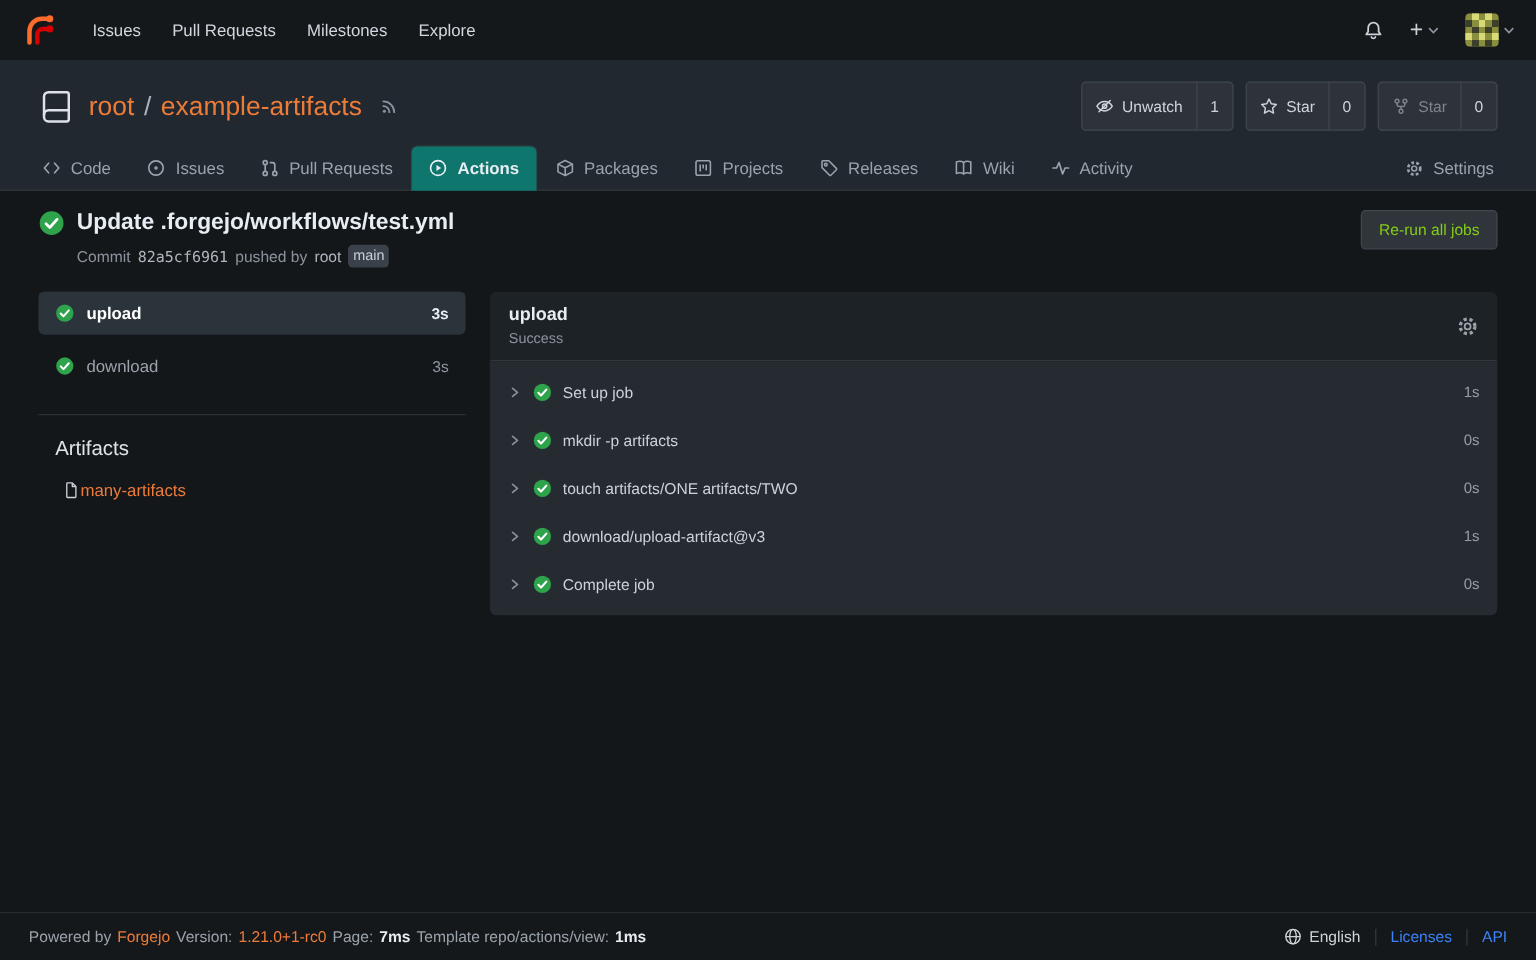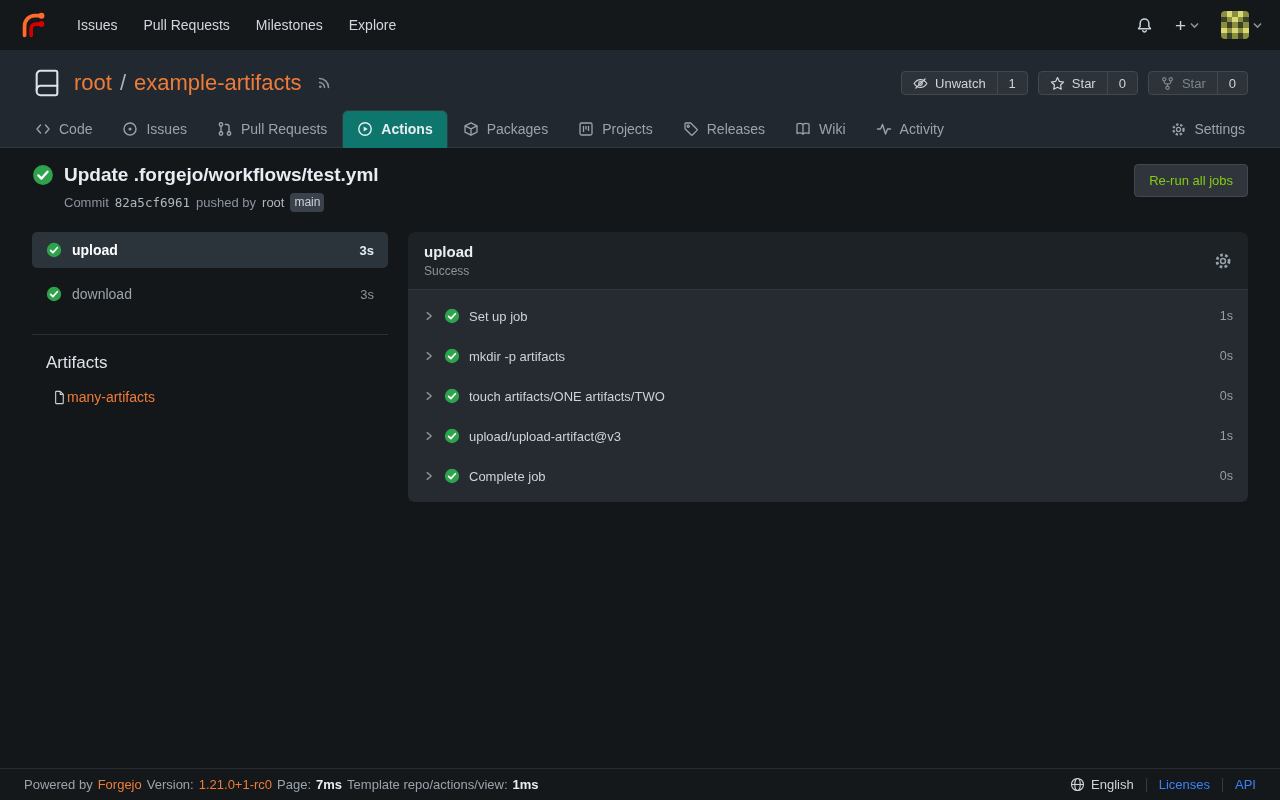--- a/index.html
+++ b/index.html
@@ -25,21 +25,21 @@
   
   .repo-header { background:#212830; padding-top:18px; flex-shrink:0;
     border-bottom:1px solid #30373d; }
   .repo-title-row { display:flex; align-items:center; gap:12px; padding:0 32px; }
   .repo-title { font-size:22px; display:flex; align-items:center; gap:8px; }
   .repo-link { color:#ee7c39; cursor:pointer; }
   .repo-sep { color:#aab3bb; }
   .rss-icon { color:#8b949e; margin-left:2px; cursor:pointer; display:flex; }
   .repo-btns { margin-left:auto; display:flex; gap:10px; }
   .btn-group { display:flex; border:1px solid #414950; border-radius:4px;
-    overflow:hidden; background:#2d3339; height:24px; cursor:pointer; }
+    overflow:hidden; background:#2d3339; height:41px; cursor:pointer; }
   .btn-main { display:flex; align-items:center; gap:7px; padding:0 11px;
     color:#cdd4da; font-size:13px; }
   .btn-main.disabled { color:#7d848c; }
   .btn-count { display:flex; align-items:center; padding:0 11px;
     border-left:1px solid #414950; color:#cdd4da; font-size:13px; }
 
   .tabs { display:flex; align-items:flex-end; padding:0 20px; margin-top:12px; }
   .tab { display:flex; align-items:center; gap:8px; padding:10px 14px 11px;
     font-size:14px; color:#9aa3ab; border:1px solid transparent; border-bottom:none;
     border-radius:6px 6px 0 0; margin-bottom:-1px; cursor:pointer; }
@@ -80,21 +80,21 @@
   .job-card-name { font-size:15px; font-weight:700; color:#e6edf3; }
   .job-card-status { font-size:12px; color:#8b949e; margin-top:4px; }
   .gear-btn { margin-left:auto; color:#9aa3ab; cursor:pointer; display:flex; }
   .job-steps { background:#262b31; padding:6px 0; border-radius:0 0 6px 6px; }
   .step-row { display:flex; align-items:center; gap:9px; height:40px;
     padding:0 15px; cursor:pointer; }
   .step-name { font-size:13px; color:#cbd2d9; }
   .step-duration { margin-left:auto; font-size:12.5px; color:#969ea6; }
 
   
-  footer { height:32px; background:#15181b; border-top:1px solid #262c31;
+  footer { height:40px; background:#15181b; border-top:1px solid #262c31;
     display:flex; align-items:center; padding:0 24px; font-size:13px;
     color:#9aa3ab; flex-shrink:0; }
   .footer-left { display:flex; align-items:center; gap:5px; white-space:nowrap; }
   .footer-link { color:#ee7c39; cursor:pointer; }
   .footer-strong { color:#e6edf3; font-weight:700; }
   .footer-right { margin-left:auto; display:flex; align-items:center; }
   .footer-lang { display:flex; align-items:center; gap:6px; color:#cdd4da; cursor:pointer; }
   .footer-sep { width:1px; height:14px; background:#343b42; margin:0 12px; }
   .footer-nav-link { color:#3b82f6; cursor:pointer; }
 </style>
@@ -386,21 +386,21 @@
         </div>
 
         <div class="step-row">
           <svg width="12" height="12" viewBox="0 0 16 16">
               <path d="M5.5 3.5 11 8l-5.5 4.5" stroke="#8b949e" stroke-width="1.8" fill="none" stroke-linecap="round" stroke-linejoin="round"></path>
             </svg>
           <svg width="16" height="16" viewBox="0 0 16 16">
               <circle cx="8" cy="8" r="7.2" fill="#2fa24c"></circle>
               <path d="M4.6 8.3l2.3 2.3 4.4-4.9" stroke="#fff" stroke-width="1.7" fill="none" stroke-linecap="round" stroke-linejoin="round"></path>
             </svg>
-          <span class="step-name">upload/upload-artifact@v3</span>
+          <span class="step-name">download/upload-artifact@v3</span>
           <span class="step-duration">1s</span>
         </div>
 
         <div class="step-row">
           <svg width="12" height="12" viewBox="0 0 16 16">
               <path d="M5.5 3.5 11 8l-5.5 4.5" stroke="#8b949e" stroke-width="1.8" fill="none" stroke-linecap="round" stroke-linejoin="round"></path>
             </svg>
           <svg width="16" height="16" viewBox="0 0 16 16">
               <circle cx="8" cy="8" r="7.2" fill="#2fa24c"></circle>
               <path d="M4.6 8.3l2.3 2.3 4.4-4.9" stroke="#fff" stroke-width="1.7" fill="none" stroke-linecap="round" stroke-linejoin="round"></path>

